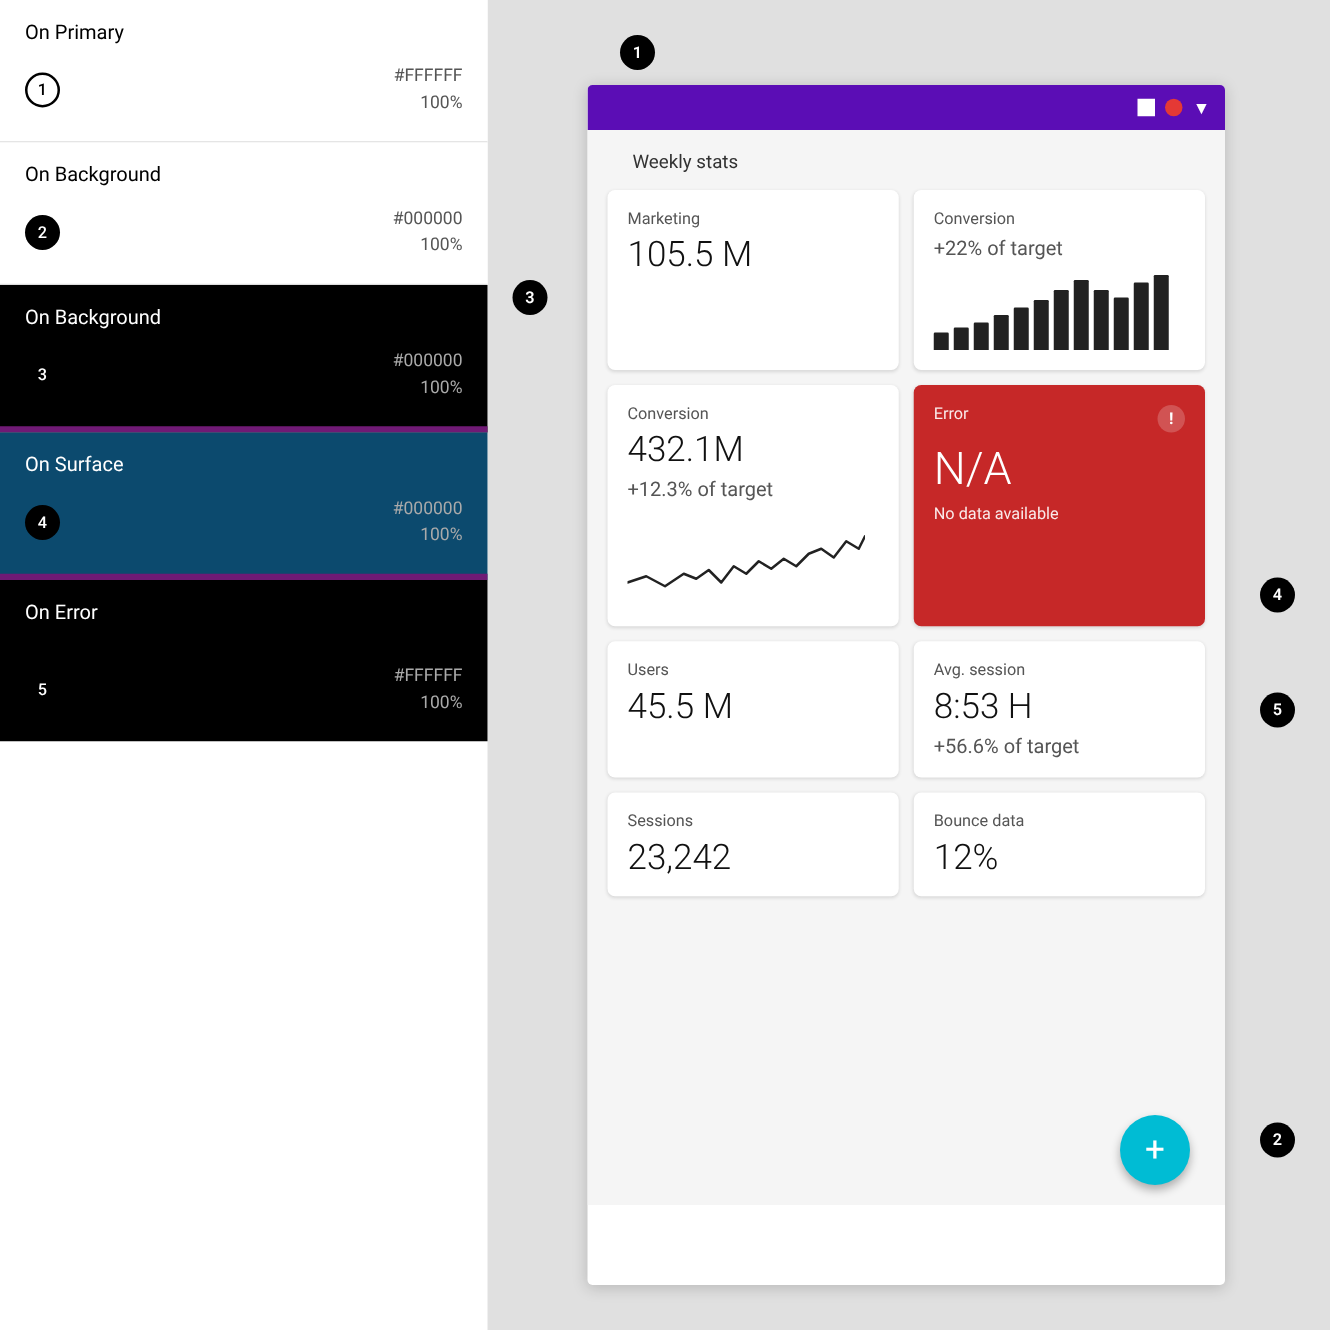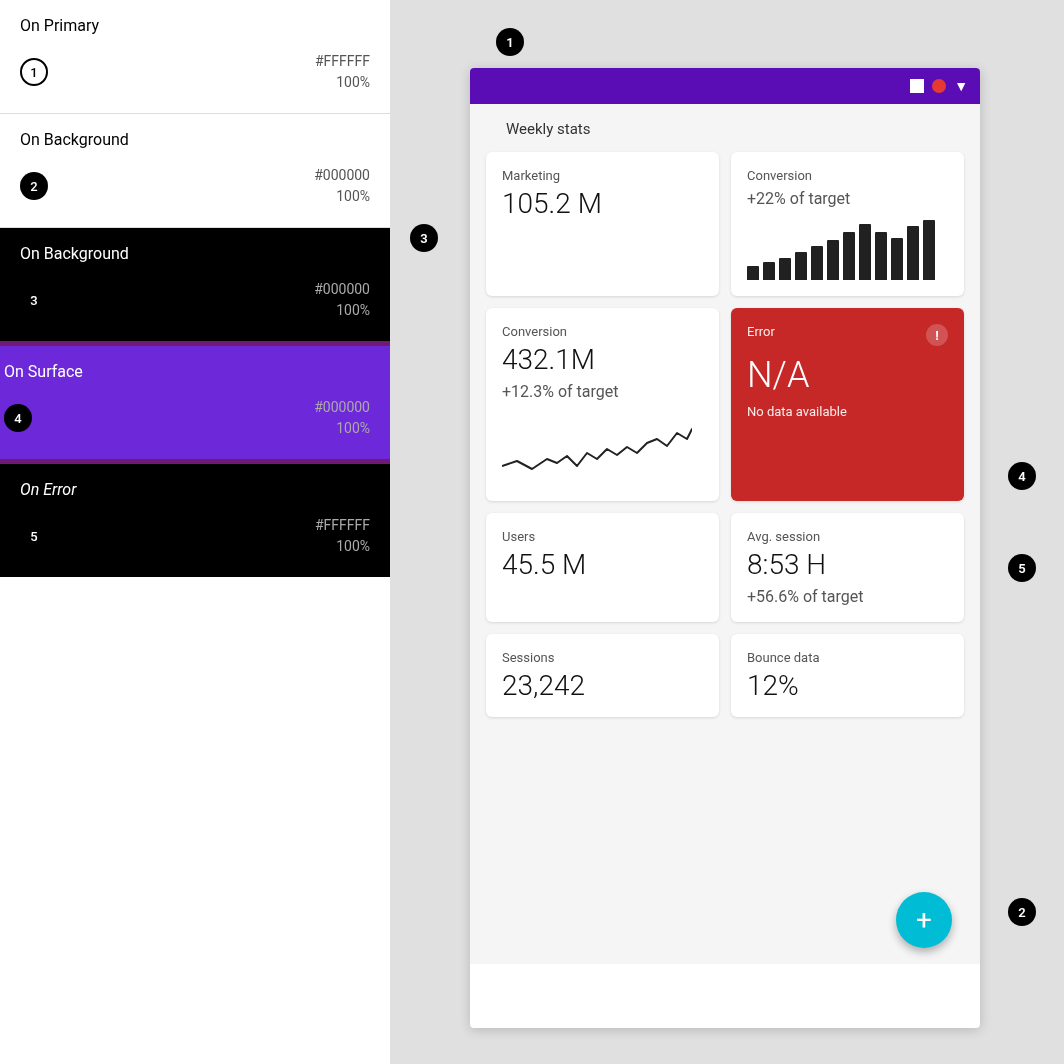--- a/index.html
+++ b/index.html
@@ -295,33 +295,33 @@
     <div style="font-size:16px; color:#fff; margin-bottom:16px;">On Background</div>
     <div style="display:flex; align-items:center;">
       <div class="color-number-badge">3</div>
       <div class="color-values" style="color:#aaa;">
         <div>#000000</div>
         <div>100%</div>
       </div>
     </div>
   </div>
 
-  <div class="lp-section" style="background:#6d28d9; padding: 16px 20px 20px 4px;">
+  <div class="lp-section" style="background:#0c4a6e; padding: 16px 20px 20px 20px;">
     <div style="font-size:16px; color:#fff; margin-bottom:16px;">On Surface</div>
     <div style="display:flex; align-items:center;">
       <div class="color-number-badge">4</div>
       <div class="color-values" style="color:#aaa;">
         <div>#000000</div>
         <div>100%</div>
       </div>
     </div>
   </div>
 
   <div style="background:#000; padding: 16px 20px 20px 20px;">
-    <div style="font-size:16px; color:#fff; margin-bottom:16px;font-style:italic;">On Error</div>
+    <div style="font-size:16px; color:#fff; margin-bottom:32px;">On Error</div>
     <div style="display:flex; align-items:center;">
       <div class="color-number-badge">5</div>
       <div class="color-values" style="color:#aaa;">
         <div>#FFFFFF</div>
         <div>100%</div>
       </div>
     </div>
   </div>
 
 </div>
@@ -345,21 +345,21 @@
   </div>
 
 
   <div class="content-area">
     <div class="weekly-stats-label">Weekly stats</div>
 
     <div class="cards-grid">
 
       <div class="stat-card">
         <div class="stat-card-label">Marketing</div>
-        <div class="stat-card-value">105.2 M</div>
+        <div class="stat-card-value">105.5 M</div>
       </div>
 
       <div class="stat-card">
         <div class="stat-card-label">Conversion</div>
         <div class="stat-card-sub">+22% of target</div>
 
         <div class="bar-chart">
           <div class="bar" style="width:12px; height:14px;"></div>
           <div class="bar" style="width:12px; height:18px;"></div>
           <div class="bar" style="width:12px; height:22px;"></div>

